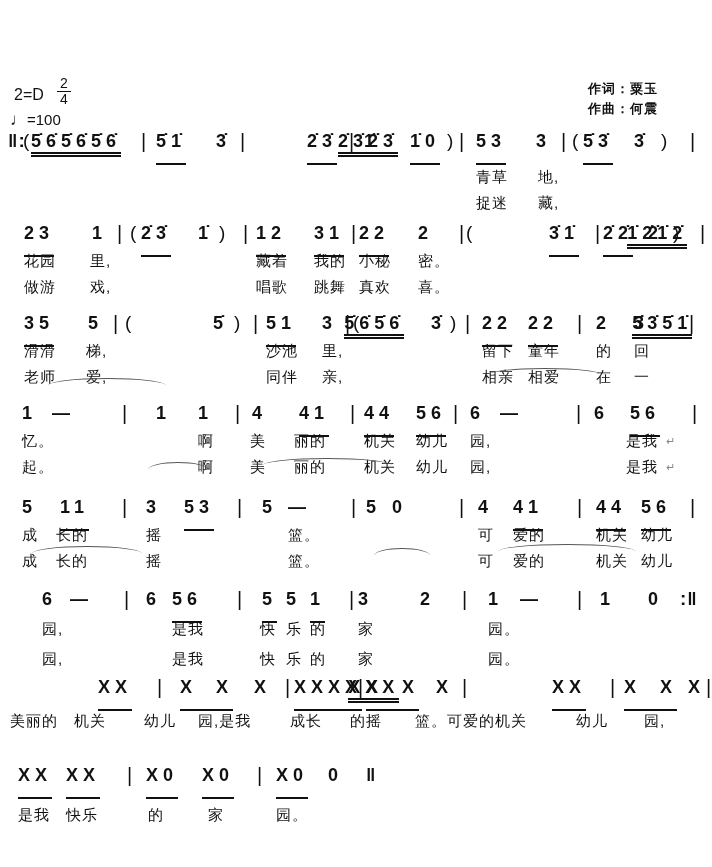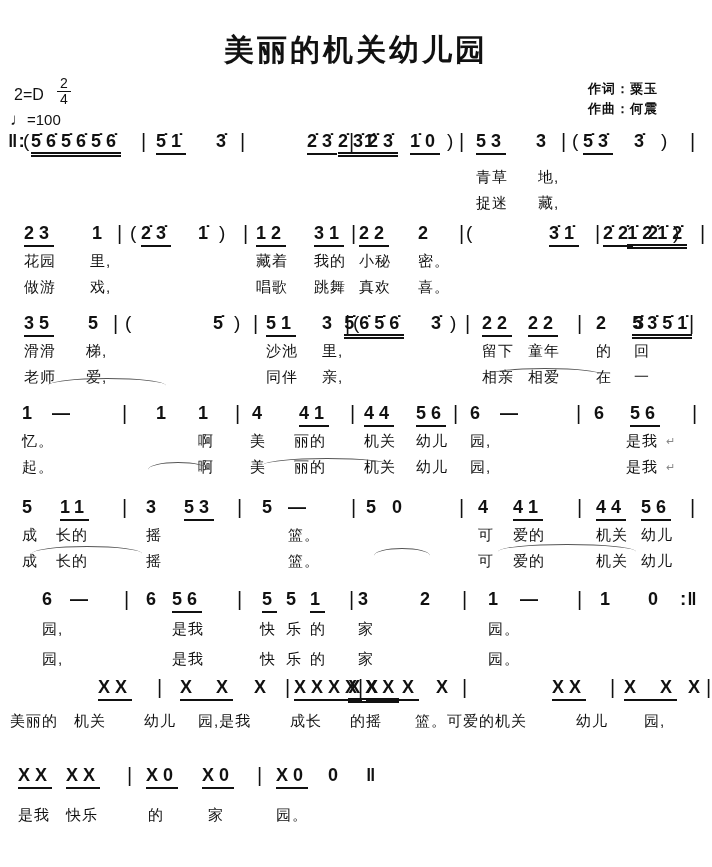--- a/index.html
+++ b/index.html
@@ -21,32 +21,31 @@
   .credit { position:absolute; left:588px; font-size:13px; font-weight:bold; letter-spacing:1px; }
   .credit.lyr { top:80px; }
   .credit.cmp { top:100px; }
 
   .note, .bar, .lyric { position:absolute; white-space:pre; }
   .note { font-weight:bold; font-size:18px; letter-spacing:5px; line-height:22px; }
   .bar  { font-weight:normal; font-size:20px; line-height:22px; letter-spacing:0; }
   .paren { letter-spacing:0; font-weight:normal; font-size:19px; }
   .rpt { letter-spacing:1px; font-size:19px; }
   .wide { letter-spacing:5px; word-spacing:9px; }
-  .u1 { border-bottom:2px solid #111; padding-bottom:1px; }
+  .u1 { border-bottom:2px solid #111; padding-bottom:11px; }
   .u2 { border-bottom:2px solid #111; padding-bottom:1px; position:relative; }
   .u2::after { content:""; position:absolute; left:0; right:0; bottom:-5px; border-bottom:2px solid #111; }
   .lyric { font-size:15px; letter-spacing:1px; line-height:18px; }
   .mark { font-size:11px; color:#888; letter-spacing:0; }
   .arc { position:absolute; height:14px; border-top:1.5px solid #555; border-radius:50%; }
 </style>
 </head>
 <body>
 
 <div class="sheet">
-  <div class="title">美丽的机关幼儿园</div>
 
   <div class="keysig">2=D</div>
   <div class="timesig">
     <span class="num">2</span>
     <span class="den">4</span>
   </div>
   <div class="tempo">
     <span class="glyph">♩</span><span>=100</span>
   </div>
 

